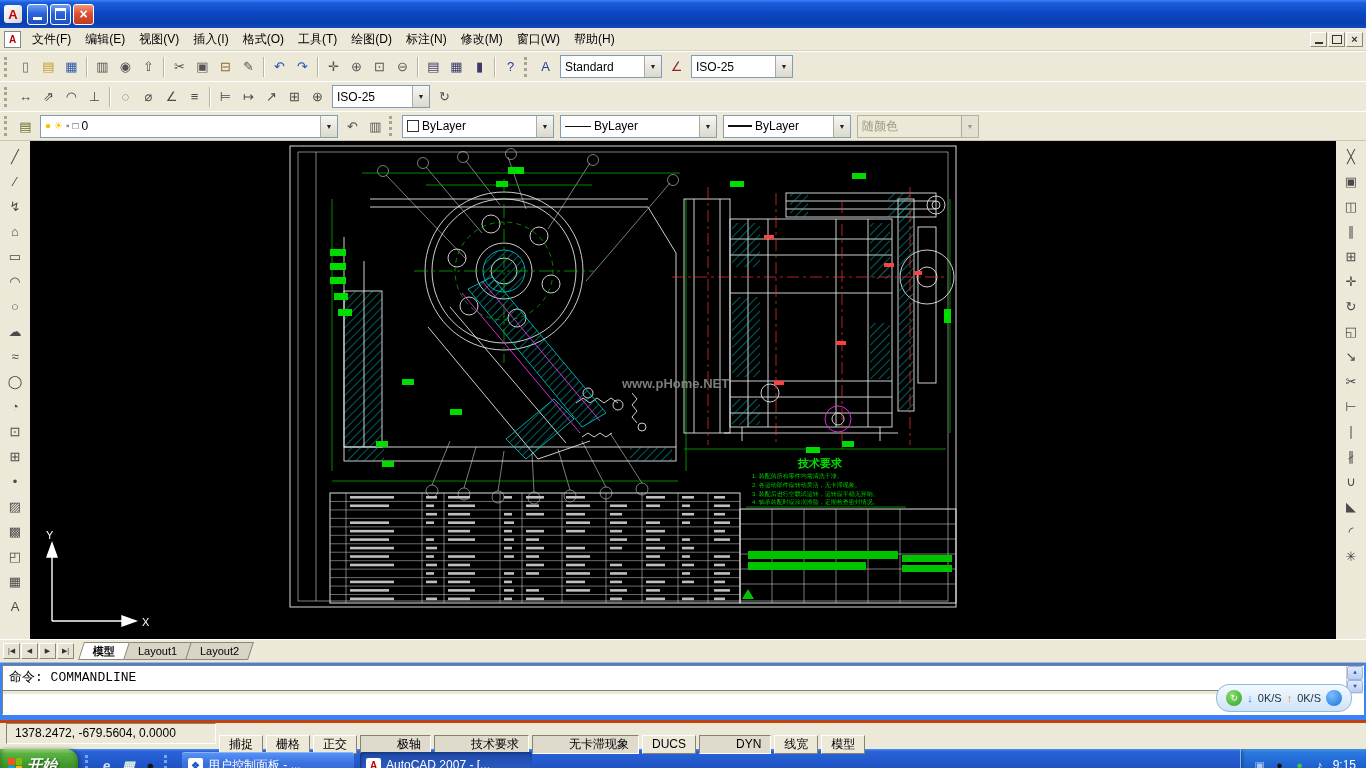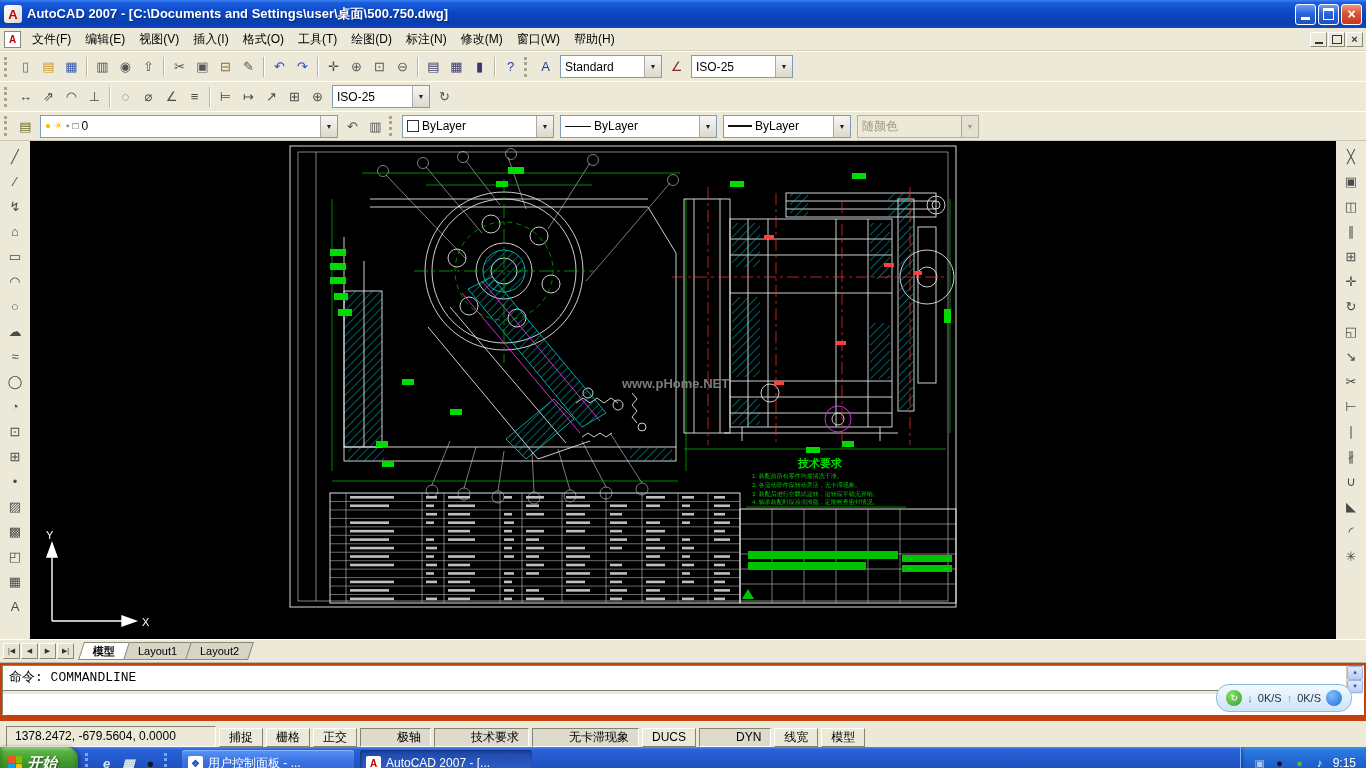--- a/index.html
+++ b/index.html
@@ -63,41 +63,41 @@
   .tabstrip{height:22px;background:#ece9d8;display:flex;align-items:center;padding-left:3px;border-top:1px solid #fff;font-size:11px;}
   .tnbtn{width:17px;height:16px;margin-right:1px;background:#e6e3d4;border:1px solid;border-color:#fff #8a8876 #8a8876 #fff;
     display:flex;align-items:center;justify-content:center;font-size:7px;color:#333;}
   .tabs{display:flex;margin-left:6px;height:18px;}
   .tab{transform:skewX(-18deg);border:1px solid #8a8876;background:#d8d5c6;margin-right:-1px;
     padding:1px 11px;display:flex;align-items:center;}
   .tab span{display:inline-block;transform:skewX(18deg);}
   .tab.active{background:#fff;font-weight:bold;z-index:2;}
 
   
-  .cmdwin{height:54px;background:#c2410c;padding:2px 2px 1px 2px;border-top:1px solid #b8b5a2;}
+  .cmdwin{height:54px;background:#3b82f6;padding:2px 2px 1px 2px;border-top:1px solid #b8b5a2;}
   .cmdbox{height:48px;background:#fff;border:1px solid;border-color:#848270 #fff #fff #848270;position:relative;
     font-family:"Liberation Mono","DejaVu Sans Mono",monospace;font-size:13px;}
   .cmdhist{height:24px;line-height:24px;padding:0 6px;}
   .cmdsplit{height:3px;background:#ece9d8;border-top:1px solid #848270;border-bottom:1px solid #fff;}
   .cmdprompt{height:19px;line-height:19px;padding:0 6px;}
   .cmdscroll{position:absolute;top:0;right:0;width:16px;height:27px;display:flex;flex-direction:column;border-left:1px solid #d0cdbc;}
   .sbtn{flex:1;display:flex;align-items:center;justify-content:center;font-size:6px;color:#2a4f9e;
     background:linear-gradient(180deg,#dfe9fb,#b9cdf3);border:1px solid #9ab4e4;border-radius:2px;}
 
   
   .netmeter{position:absolute;right:14px;top:684px;height:26px;z-index:6;display:flex;align-items:center;gap:5px;
     padding:0 9px;border-radius:13px;border:1px solid #8fb8dd;font-size:11px;color:#234;
     background:linear-gradient(180deg,#f4faff,#cde3f8);}
   .nmg{width:16px;height:16px;border-radius:50%;display:flex;align-items:center;justify-content:center;
     background:radial-gradient(circle at 35% 30%,#8be06a,#2f9e2f);color:#fff;font-size:9px;}
   .nmb{width:16px;height:16px;border-radius:50%;background:radial-gradient(circle at 35% 30%,#7cc0ff,#1d6fd6);}
   .nmdown{color:#2a7ae0;font-weight:bold;} .nmup{color:#ff8a00;font-weight:bold;}
 
   
-  .statusbar{height:26px;background:#ece9d8;display:flex;align-items:flex-end;gap:3px;padding:0 6px;border-top:1px solid #c2410c;}
+  .statusbar{height:26px;background:#ece9d8;display:flex;align-items:flex-start;gap:3px;padding:0 6px;border-top:3px solid #c2410c;}
   .coords{min-width:192px;height:19px;line-height:19px;padding:0 8px;border:1px solid;border-color:#848270 #fff #fff #848270;}
   .stgl{height:19px;line-height:17px;padding:0 9px;background:#ece9d8;border:1px solid;border-color:#fff #848270 #848270 #fff;margin-top:12px;}
   .stgl.pressed{border-color:#848270 #fff #fff #848270;background:#dedbcc;padding-left:36px;}
 
   
   .taskbar{height:32px;display:flex;align-items:stretch;color:#fff;
     background:linear-gradient(180deg,#4a8cf7 0%,#2a63d8 8%,#2258cb 42%,#1b49b4 88%,#15409f 100%);}
   .startbtn{width:78px;display:flex;align-items:center;gap:5px;padding:0 10px 0 8px;
     font-weight:bold;font-style:italic;font-size:15px;text-shadow:1px 1px 2px #1d4d12;
     border-radius:0 12px 12px 0;
@@ -120,21 +120,20 @@
     border-left:1px solid #7fb2f8;box-shadow:inset 2px 0 3px rgba(0,0,0,.25);}
   .tryico{width:14px;height:14px;display:flex;align-items:center;justify-content:center;font-size:11px;}
 </style>
 </head>
 <body>
 
 <div class="screen">
 
   <div class="titlebar">
     <span class="appico">A</span>
-    <span class="wtitle">AutoCAD 2007 - [C:\Documents and Settings\user\桌面\500.750.dwg]</span>
     <span class="wbtns">
       <button class="wbtn b-min">
           <span class="gmin"></span>
         </button>
       <button class="wbtn b-rest">
           <span class="grest"></span>
         </button>
       <button class="wbtn b-close">
           <span class="gx">×</span>
         </button>

